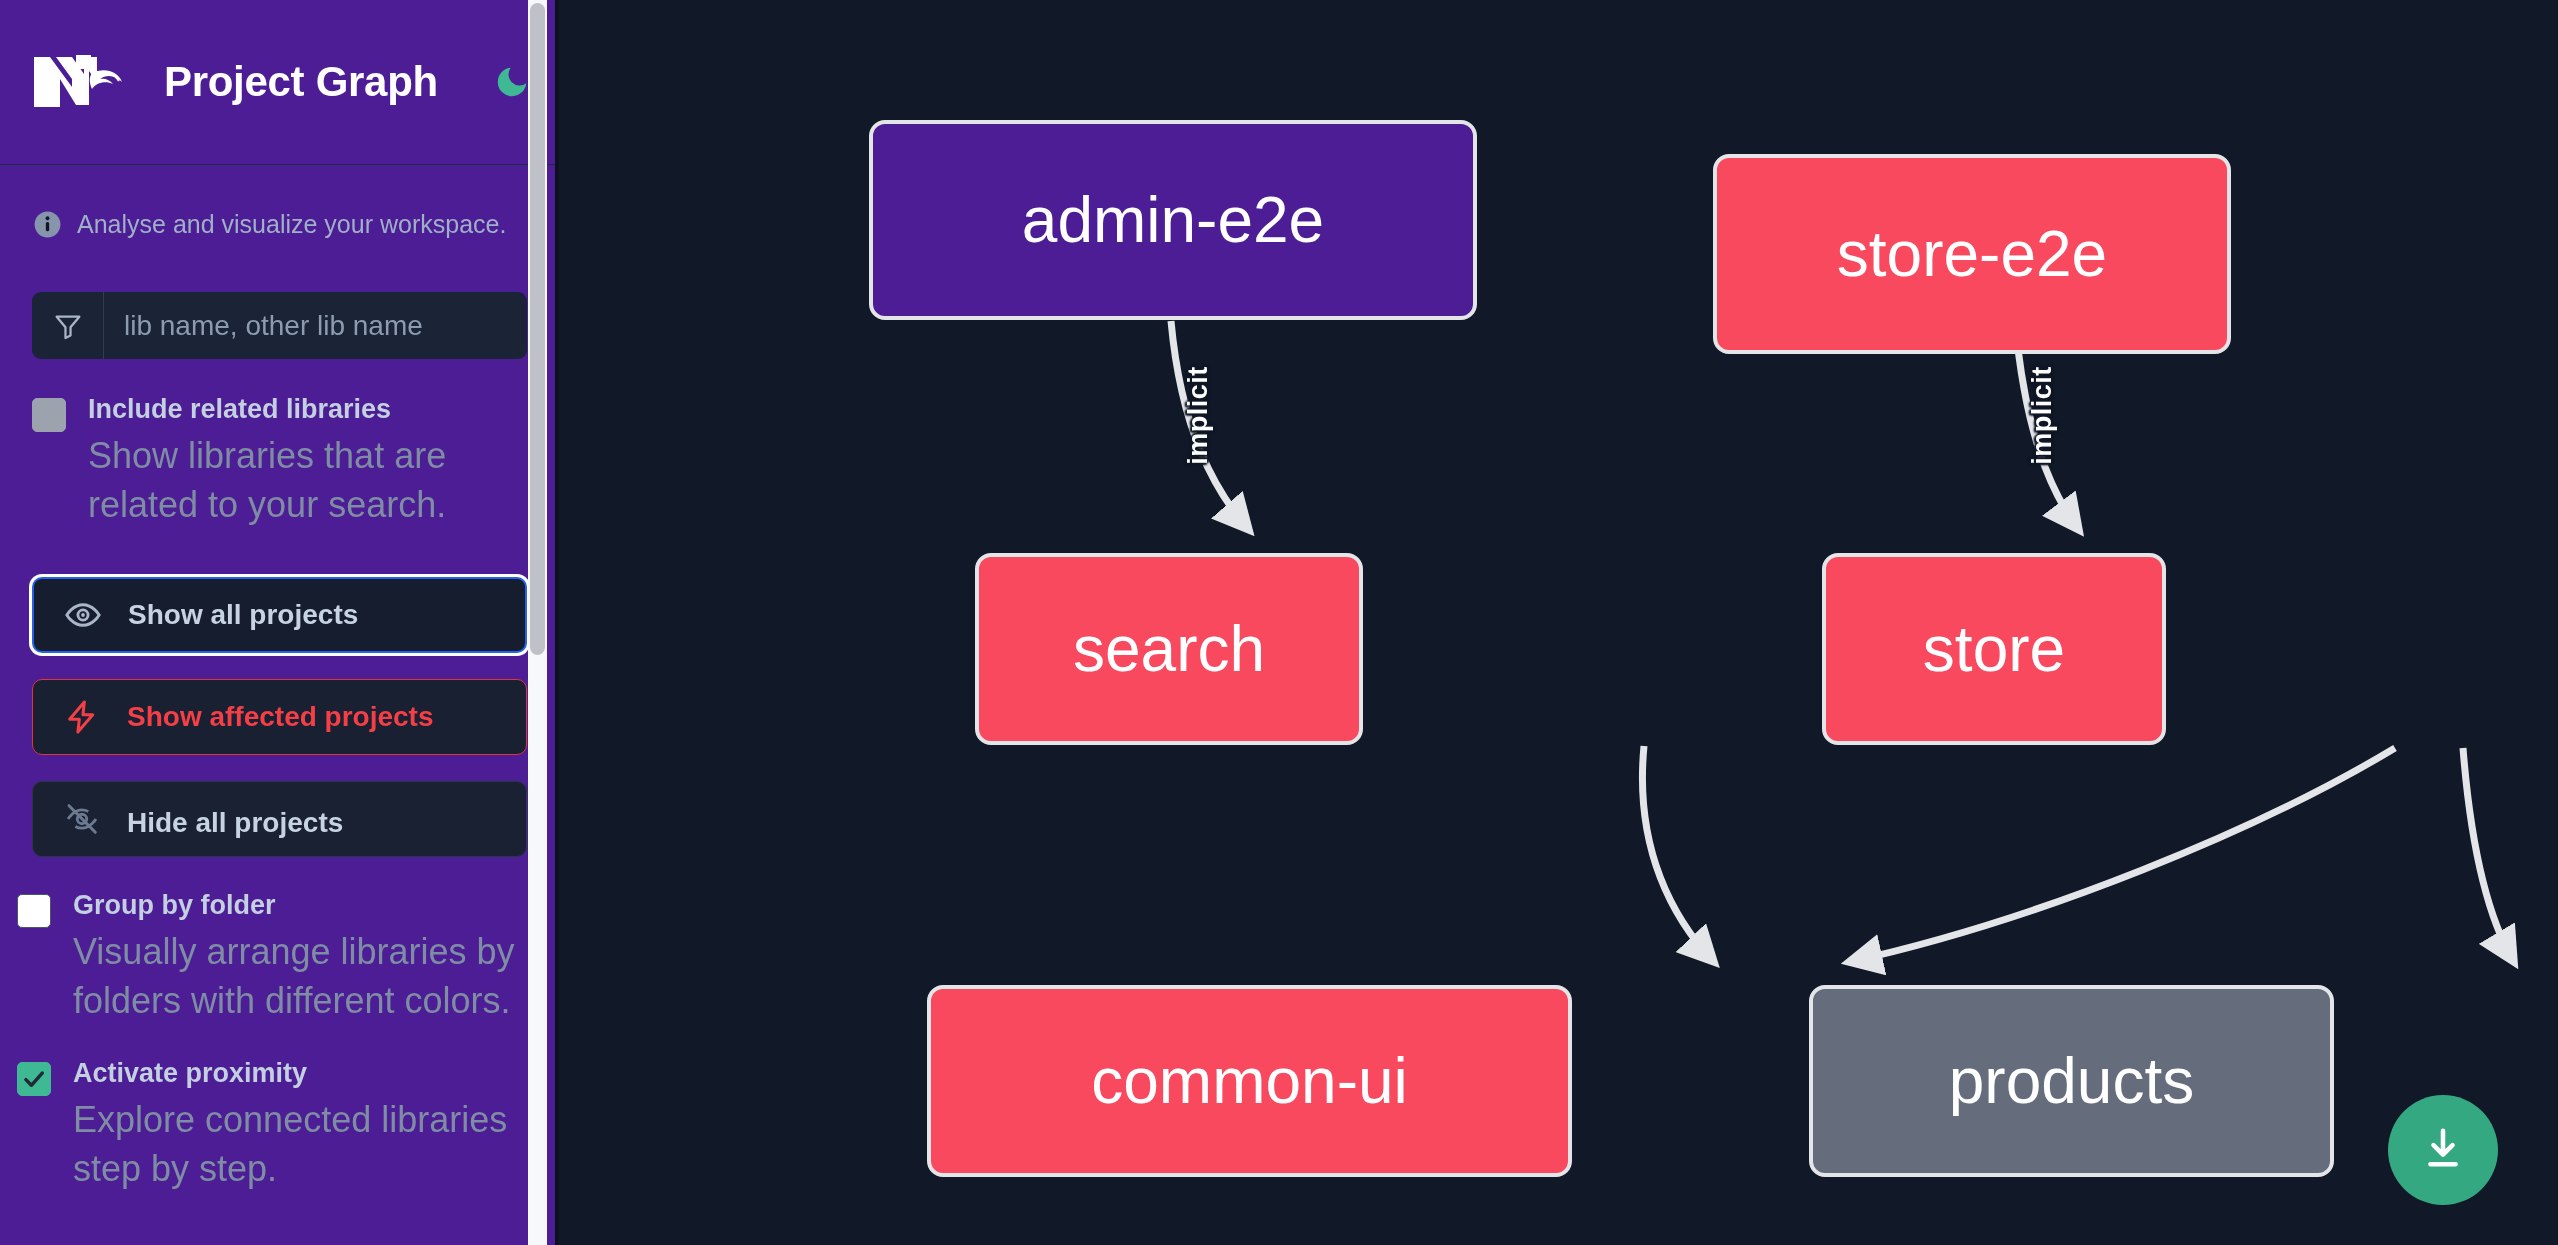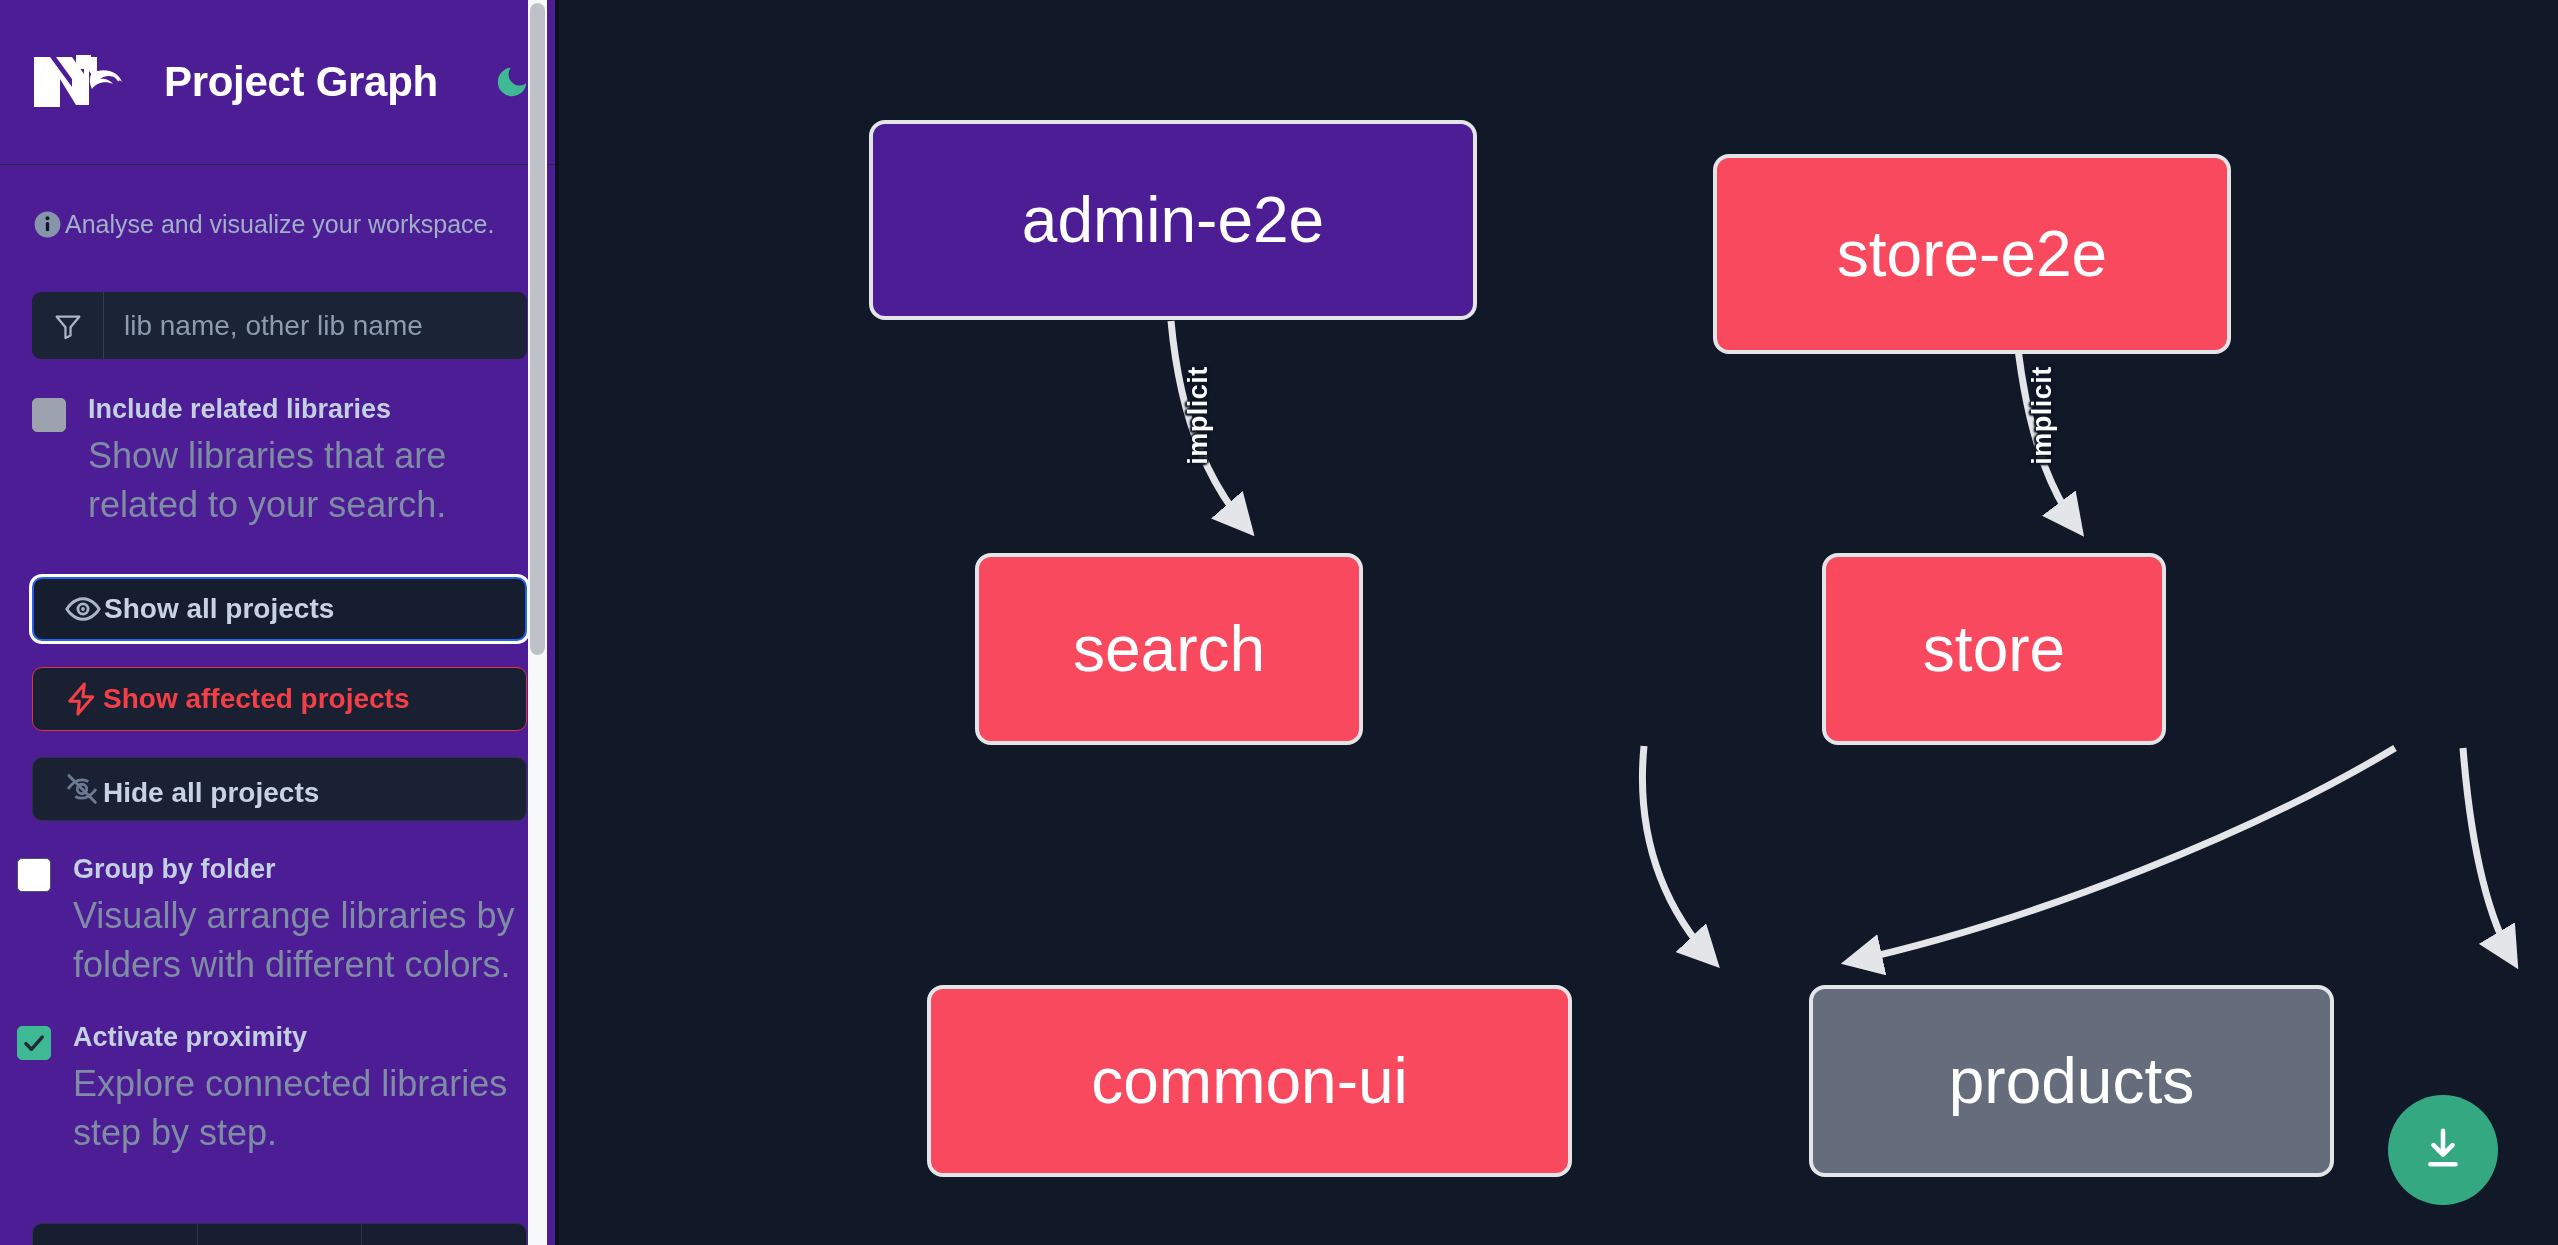--- a/index.html
+++ b/index.html
@@ -33,21 +33,21 @@
     margin-left:40px; letter-spacing:-0.3px;
     white-space:nowrap;
   }
   .theme-toggle {
     margin-left:50px; width:48px; height:48px;
     display:flex; align-items:center; justify-content:center;
     cursor:pointer;
   }
 
   .sb-tagline {
-    display:flex; align-items:center; gap:2px;
+    display:flex; align-items:center; gap:14px;
     padding:44px 32px 0 32px;
     font-size:25px; color:#9FB0C7;
   }
   .info-ico { flex:0 0 31px; width:31px; height:31px; }
 
   .search-wrap {
     margin:52px 32px 0 32px;
     height:67px;
     background:#1B2336;
     border-radius:9px;
@@ -80,25 +80,25 @@
   .chk-box.gray  { background:#9CA3AF; border:1px solid #9CA3AF; }
   .chk-box.empty { background:#FFFFFF; border:1px solid #4B5563; }
   .chk-box.on    { background:#3FB994; border:1px solid #3FB994; }
   .chk-text { flex:1; }
   .chk-label { font-size:27px; font-weight:700; color:#C3D0E0; line-height:1.22; }
   .chk-desc  { font-size:36px; color:#7E8DA4; line-height:1.35; margin-top:6px; }
 
   .btn-group { margin:48px 32px 0 32px; }
   .gbtn {
     position:relative;
-    height:64px; width:100%;
+    height:76px; width:100%;
     border-radius:10px;
     background:#192133;
     display:flex; align-items:center;
-    padding-left:28px; 
+    padding-left:28px; gap:24px;
     cursor:pointer; margin-bottom:26px;
     border:1px solid #323B4F;
   }
   .gbtn .glabel { font-size:28px; font-weight:700; }
   .gbtn.show-all {
     border:2px solid #2563EB;
     box-shadow:0 0 0 3px #FFFFFF;
     background:#151D2E;
   }
   .gbtn.show-all .glabel { color:#C8D3E2; }

